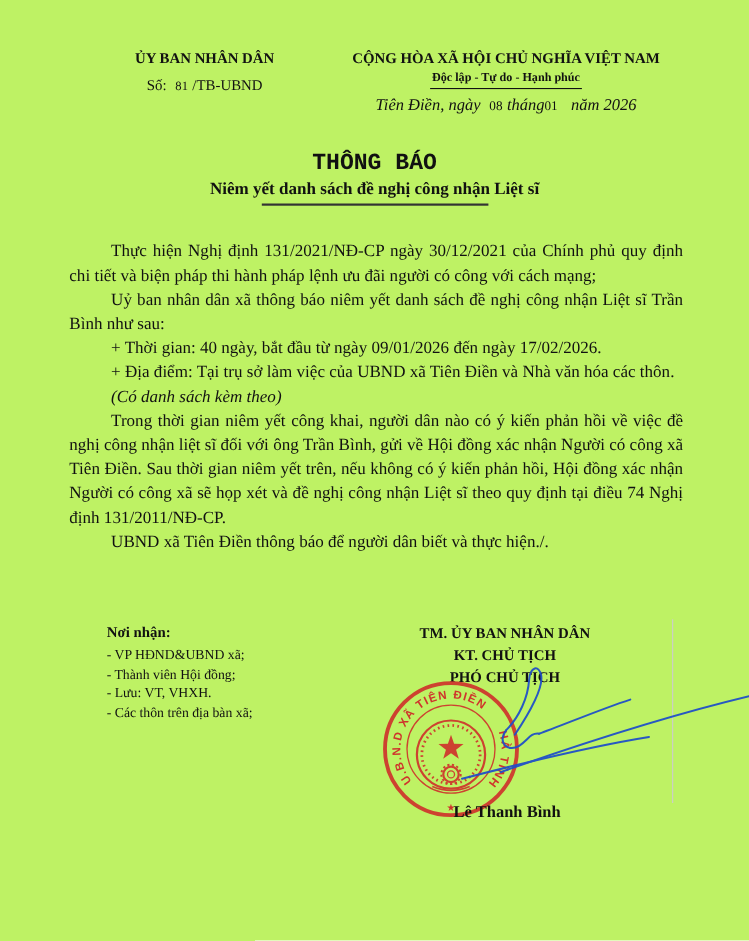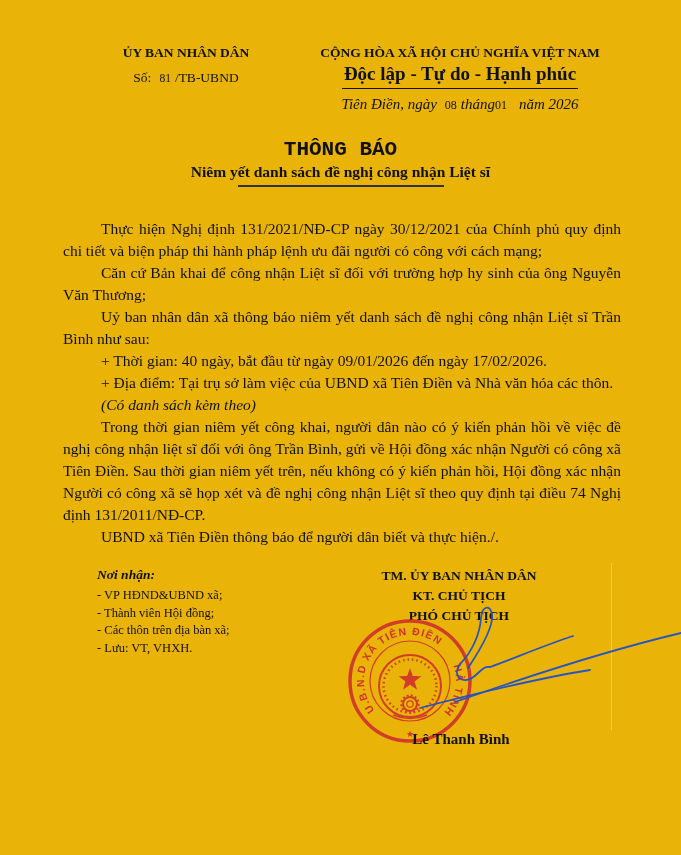--- a/index.html
+++ b/index.html
@@ -1,46 +1,46 @@
 <!DOCTYPE html>
 <html><head>
 <meta charset="utf-8">
 <style>
   html,body{margin:0;padding:0;background:#fff;}
   .page{
-    position:relative;width:681px;height:855px;background:#eab308;
+    position:relative;width:681px;height:855px;background:#bef264;
     font-family:"Liberation Serif","DejaVu Serif",serif;color:#111;
     overflow:hidden;
   }
   
   .hdr-left{position:absolute;left:60px;top:45px;width:252px;text-align:center;}
   .hdr-left .l1{font-weight:bold;font-size:13.5px;}
   .hdr-left .l2{display:inline-block;font-weight:bold;font-size:13.5px;border-bottom:1.5px solid #111;padding:0 4px 2px 4px;margin-top:1px;}
   .hdr-left .num{margin-top:9px;font-size:13.5px;}
   .hdr-left .num .small{font-size:11.5px;}
   .hdr-right{position:absolute;left:295px;top:45px;width:330px;text-align:center;}
   .hdr-right .l1{font-weight:bold;font-size:13.5px;}
-  .hdr-right .l2{display:inline-block;font-weight:bold;font-size:19px;border-bottom:1.5px solid #111;padding:0 2px 3px 2px;margin-top:2px;}
+  .hdr-right .l2{display:inline-block;font-weight:bold;font-size:11px;border-bottom:1.5px solid #111;padding:0 2px 3px 2px;margin-top:2px;}
   .hdr-right .date{margin-top:7px;font-style:italic;font-size:15px;}
   .hdr-right .date .num{font-style:normal;font-size:12px;}
   .gap8{display:inline-block;width:8px;}
   .gap4{display:inline-block;width:4px;}
   .gap10{display:inline-block;width:12px;}
   
   .title{position:absolute;left:0;top:138px;width:681px;text-align:center;}
   .title .t1{font-weight:bold;font-size:21px;font-family:Liberation Mono, monospace;}
   .title .t2{font-weight:bold;font-size:15.5px;margin-top:2px;}
   .title .rule{width:206px;height:1.5px;background:#333;margin:4px auto 0 auto;}
   
   .bodytext{position:absolute;left:63px;top:218px;width:558px;}
   .bodytext p{margin:0;text-indent:38px;text-align:justify;font-size:15.5px;line-height:22px;}
   .bodytext p.italic{font-style:italic;}
   
   .recipients{position:absolute;left:97px;top:567px;width:240px;}
-  .recipients .lbl{font-weight:bold;font-style:italic;font-size:13.5px;margin-bottom:4px;}
+  .recipients .lbl{font-weight:bold;font-size:13.5px;margin-bottom:4px;}
   .recipients .item{font-size:12.5px;line-height:17.5px;}
   .sigblock{position:absolute;left:328px;top:566px;width:262px;text-align:center;}
   .sigblock .s{font-weight:bold;font-size:13.5px;line-height:20px;}
   .sig-name{position:absolute;left:330px;top:731px;width:262px;text-align:center;font-weight:bold;font-size:15px;}
   .vline{position:absolute;left:611px;top:563px;width:1px;height:167px;background:#cccccc;}
   .stamp-svg{position:absolute;left:347px;top:618px;}
   .sign-svg{position:absolute;left:330px;top:580px;}
 </style>
 </head>
 <body>
@@ -63,35 +63,34 @@
   </div>
 
   <div class="title">
     <div class="t1">THÔNG BÁO</div>
     <div class="t2">Niêm yết danh sách đề nghị công nhận Liệt sĩ</div>
     <div class="rule"></div>
   </div>
 
   <div class="bodytext">
     <p>Thực hiện Nghị định 131/2021/NĐ-CP ngày 30/12/2021 của Chính phủ quy định chi tiết và biện pháp thi hành pháp lệnh ưu đãi người có công với cách mạng;</p>
-    <p>Căn cứ Bản khai để công nhận Liệt sĩ đối với trường hợp hy sinh của ông Nguyễn Văn Thương;</p>
     <p>Uỷ ban nhân dân xã thông báo niêm yết danh sách đề nghị công nhận Liệt sĩ Trần Bình như sau:</p>
     <p>+ Thời gian: 40 ngày, bắt đầu từ ngày 09/01/2026 đến ngày 17/02/2026.</p>
     <p>+ Địa điểm: Tại trụ sở làm việc của UBND xã Tiên Điền và Nhà văn hóa các thôn.</p>
     <p class="italic">(Có danh sách kèm theo)</p>
     <p>Trong thời gian niêm yết công khai, người dân nào có ý kiến phản hồi về việc đề nghị công nhận liệt sĩ đối với ông Trần Bình, gửi về Hội đồng xác nhận Người có công xã Tiên Điền. Sau thời gian niêm yết trên, nếu không có ý kiến phản hồi, Hội đồng xác nhận Người có công xã sẽ họp xét và đề nghị công nhận Liệt sĩ theo quy định tại điều 74 Nghị định 131/2011/NĐ-CP.</p>
     <p>UBND xã Tiên Điền thông báo để người dân biết và thực hiện./.</p>
   </div>
 
   <div class="recipients">
     <div class="lbl">Nơi nhận:</div>
     <div class="item">- VP HĐND&amp;UBND xã;</div>
     <div class="item">- Thành viên Hội đồng;</div>
+    <div class="item">- Lưu: VT, VHXH.</div>
     <div class="item">- Các thôn trên địa bàn xã;</div>
-    <div class="item">- Lưu: VT, VHXH.</div>
   </div>
 
   <div class="sigblock">
     <div class="s">TM. ỦY BAN NHÂN DÂN</div>
     <div class="s">KT. CHỦ TỊCH</div>
     <div class="s">PHÓ CHỦ TỊCH</div>
   </div>
 
   <div class="vline"></div>
 

